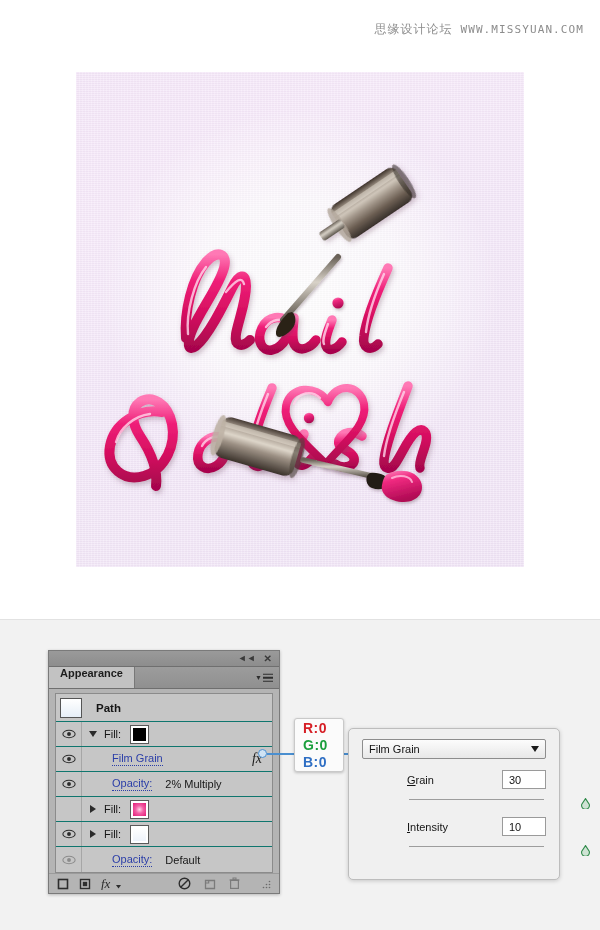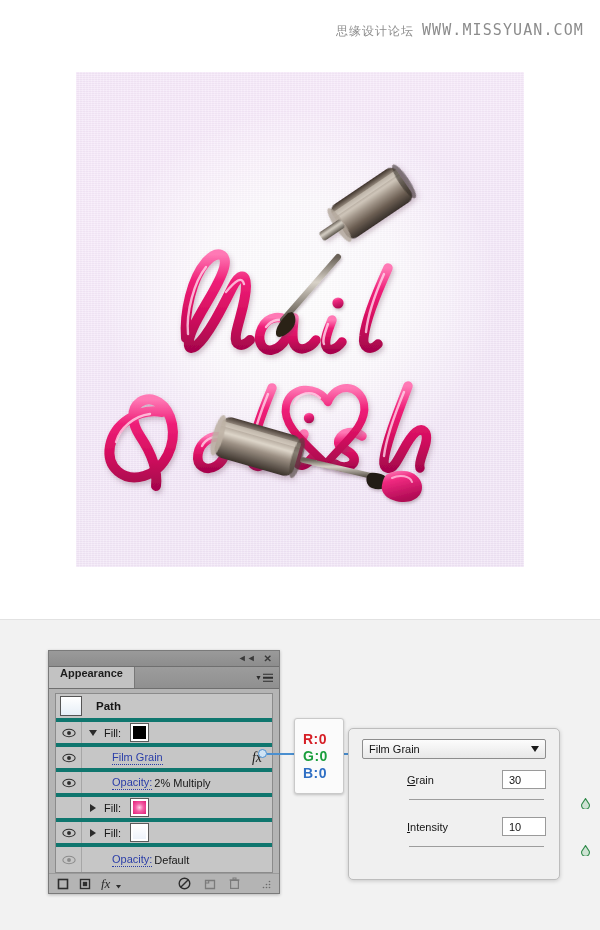--- a/index.html
+++ b/index.html
@@ -16,21 +16,21 @@
     position: absolute; left: 0; top: 0; width: 600px; height: 620px;
     background: #ffffff;
     border-bottom: 1px solid #e2e2e2;
   }
   .watermark {
     position: absolute; right: 16px; top: 21px;
     display: flex; align-items: baseline; gap: 8px;
     color: #8c8c8c; user-select: none;
   }
   .wm-cn { font-size: 12px; letter-spacing: 1px; font-family: "DejaVu Sans", sans-serif; }
-  .wm-url { font-size: 15px; letter-spacing: 1.1px; font-family: "DejaVu Sans Mono", monospace; }
+  .wm-url { font-size: 11px; letter-spacing: 1.1px; font-family: "DejaVu Sans Mono", monospace; }
 
   
   .artboard {
     position: absolute; left: 76px; top: 72px; width: 448px; height: 495px;
     background:
       radial-gradient(ellipse 62% 52% at 50% 45%, rgba(255,255,255,0.97) 0%, rgba(255,255,255,0.72) 38%, rgba(255,255,255,0) 72%),
       linear-gradient(155deg, #f4e6f8 0%, #f6e9f9 22%, #f3e7f8 48%, #f2e6f7 72%, #f0e4f6 100%);
     overflow: hidden;
   }
   .paper-noise {
@@ -87,21 +87,21 @@
   .menu-lines { display: inline-block; }
   .menu-lines i { display: block; width: 10px; height: 1.5px; background: #2e2e2e; margin-bottom: 2px; }
   .menu-lines i:last-child { margin-bottom: 0; }
 
   .panel-body { background: #b4b4b4; padding: 4px 6px 0 6px; }
   .rows { border: 1px solid #8b8b8b; background: #c6c6c6; }
 
   .row {
     display: flex; align-items: center;
     height: 25px;
-    border-bottom: 4px solid #0f766e;
+    border-bottom: 1px solid #0f766e;
     background: #c6c6c6;
   }
   .row:last-child { border-bottom: none; }
   .row.header-row { background: #c6c6c6; height: 28px; }
 
   .col-eye {
     width: 26px; display: flex; align-items: center; justify-content: center;
     border-right: 1px solid #a6a6a6; height: 100%; cursor: pointer;
   }
   .col-disc {
@@ -114,21 +114,21 @@
   .tri { width: 0; height: 0; cursor: pointer; }
   .tri-right { border-left: 6px solid #2b2b2b; border-top: 4px solid transparent; border-bottom: 4px solid transparent; }
   .tri-down { border-top: 6px solid #2b2b2b; border-left: 4px solid transparent; border-right: 4px solid transparent; }
 
   .label-link {
     color: #2b3ea8; font-size: 11px;
     border-bottom: 1px dotted #2b3ea8;
     cursor: pointer; line-height: 13px;
   }
   .label-plain { color: #171717; font-size: 11px; }
-  .label-val { color: #171717; font-size: 11px; margin-left: 2px; }
+  .label-val { color: #171717; font-size: 11px; margin-left: 13px; }
 
   .thumb-path {
     width: 22px; height: 20px; margin-left: 4px;
     border: 1px solid #555; background: linear-gradient(#ffffff, #e6eef7);
   }
   .path-name { font-weight: bold; font-size: 11.5px; color: #151515; margin-left: 14px; }
 
   .swatch {
     width: 17px; height: 17px; margin-left: 10px;
     border: 2px solid #ffffff; outline: 1px solid #5a5a5a;
@@ -167,21 +167,21 @@
     background: #cfe3f4; border: 1.5px solid #4a8fd0;
   }
   .conn-line {
     position: absolute; left: 9px; top: 4.5px; width: 82px; height: 2px;
     background: #4a8fd0;
   }
 
   
   .rgb-box {
     position: absolute; left: 294px; top: 718px;
-    width: 50px; height: 76px;
+    width: 50px; height: 54px;
     background: #fbfbfb;
     border: 1px solid #c9c9c9; border-radius: 3px;
     box-shadow: 0 1px 3px rgba(0,0,0,0.22);
     display: flex; flex-direction: column; justify-content: center;
     padding-left: 8px; gap: 1px;
   }
   .rgb-line { font-size: 14px; font-weight: bold; font-family: "Liberation Sans", sans-serif; letter-spacing: 0.5px; }
   .rgb-r { color: #d61f26; }
   .rgb-g { color: #1a9e3c; }
   .rgb-b { color: #2f6fc4; }

